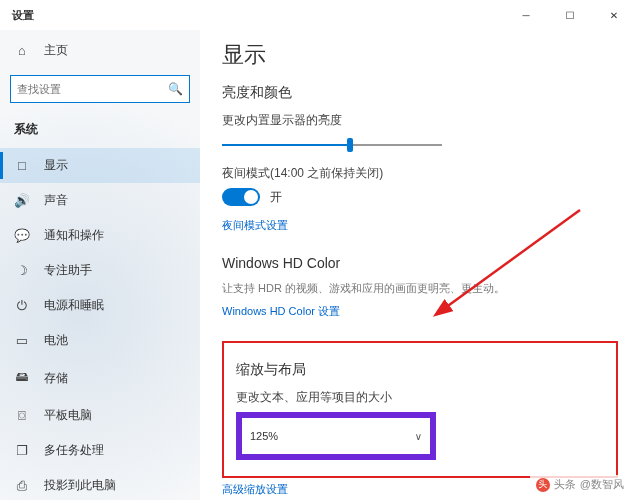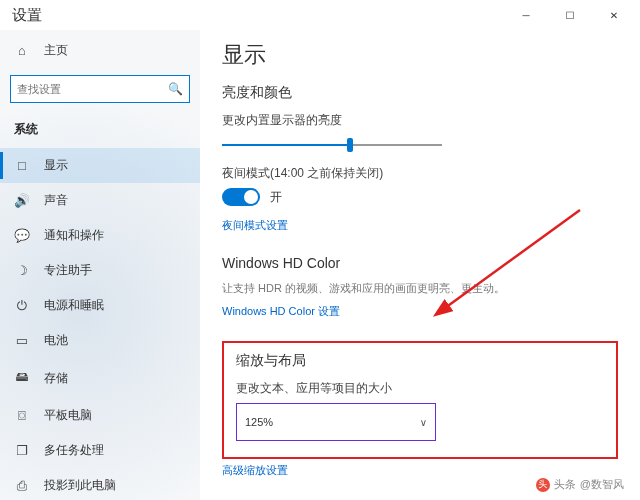--- a/index.html
+++ b/index.html
@@ -1,18 +1,18 @@
 <!DOCTYPE html>
 <html><head>
 <meta charset="utf-8">
 <style>
 * { margin: 0; padding: 0; box-sizing: border-box; font-family: "Microsoft YaHei", "Segoe UI", sans-serif; }
 body { width: 640px; height: 500px; background: #fff; overflow: hidden; position: relative; }
 .titlebar { height: 30px; display: flex; justify-content: space-between; align-items: center; padding: 0 4px 0 12px; }
-.titlebar-left { font-size: 15px; color: #333; }
+.titlebar-left { font-size: 11px; color: #333; font-weight: bold; }
 .titlebar-right { display: flex; gap: 0; }
 .winbtn { width: 44px; height: 28px; display: flex; align-items: center; justify-content: center; cursor: pointer; font-size: 10px; color: #333; }
 .layout { display: flex; height: calc(100% - 30px); }
 .sidebar { width: 200px; background: rgba(230,235,240,0.4); padding-top: 4px; position: relative; }
 .sidebar::before { content:""; position:absolute; inset:0; background: radial-gradient(circle at 40% 60%, rgba(180,200,220,0.4), transparent 70%); pointer-events:none; }
 .home-row { display: flex; align-items: center; gap: 14px; padding: 8px 14px; font-size: 12px; color: #333; cursor: pointer; }
 .searchbox { margin: 8px 10px 12px 10px; border: 1px solid #0078d4; height: 28px; display: flex; align-items: center; padding: 0 6px; background: #fff; }
 .searchbox input { border: none; outline: none; flex: 1; font-size: 11px; color: #666; background: transparent; }
 .searchbox .sicon { color: #0078d4; font-size: 12px; }
 .cat-title { padding: 6px 14px 10px; font-size: 12px; font-weight: 600; color: #222; }
@@ -26,22 +26,22 @@
 .subtext { font-size: 12px; color: #444; margin-bottom: 6px; }
 .slider { width: 220px; height: 20px; position: relative; margin-bottom: 10px; }
 .slider-track { position: absolute; top: 9px; left: 0; right: 0; height: 2px; background: #999; }
 .slider-fill { position: absolute; top: 9px; left: 0; width: 58%; height: 2px; background: #0078d4; }
 .slider-thumb { position: absolute; top: 3px; left: 58%; width: 6px; height: 14px; background: #0078d4; border-radius: 2px; transform: translateX(-50%); }
 .toggle-row { display: flex; align-items: center; gap: 10px; margin: 4px 0 8px; }
 .toggle { width: 38px; height: 18px; border-radius: 9px; background: #0078d4; position: relative; cursor: pointer; }
 .toggle::after { content:""; position:absolute; right:2px; top:2px; width:14px; height:14px; background:#fff; border-radius:50%; }
 .link { color: #0066cc; font-size: 11px; cursor: pointer; margin: 4px 0 14px; display: inline-block; }
 .hdcolor-desc { font-size: 11px; color: #777; margin-bottom: 4px; }
-.highlight-box { border: 2px solid #e02020; padding: 9px 12px 12px; margin-top: 8px; }
-.dropdown { width: 200px; height: 38px; border: 1px solid #6d28d9; display: flex; align-items: center; justify-content: space-between; padding: 0 8px; font-size: 11px; background: #fff; cursor: pointer; margin-bottom: 4px; }
+.highlight-box { border: 2px solid #e02020; padding: 18px 12px 12px; margin-top: 8px; }
+.dropdown { width: 200px; height: 48px; border: 6px solid #6d28d9; display: flex; align-items: center; justify-content: space-between; padding: 0 8px; font-size: 11px; background: #fff; cursor: pointer; margin-bottom: 4px; }
 .chev { font-size: 10px; color: #555; }
 .arrow { position: absolute; pointer-events: none; }
 .watermark { position: absolute; bottom: 6px; right: 10px; font-size: 11px; color: #888; background: rgba(255,255,255,0.8); padding: 2px 6px; display:flex; align-items:center; gap:4px;}
 .wm-logo { width:14px; height:14px; border-radius:50%; background:#e74c3c; color:#fff; font-size:9px; display:flex; align-items:center; justify-content:center;}
 </style>
 </head>
 <body>
 
 <div class="titlebar">
   <div class="titlebar-left">设置</div>

